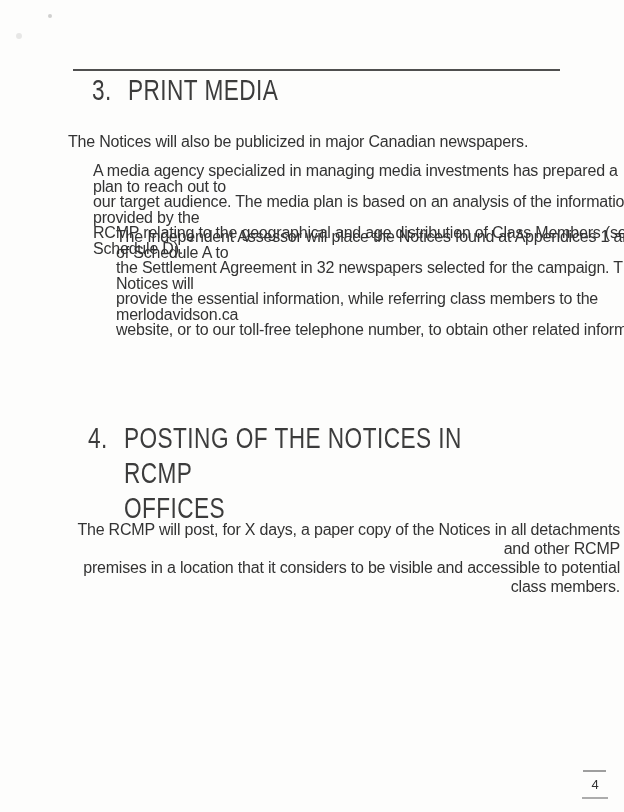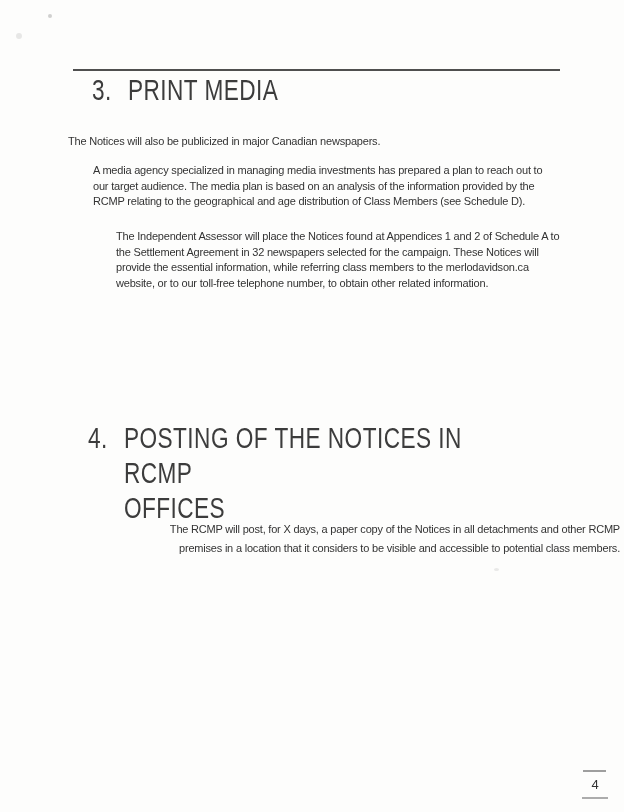--- a/index.html
+++ b/index.html
@@ -59,21 +59,21 @@
   }
   .heading.h1 { left: 92px; top: 73px; }
   .heading.h2 { left: 88px; top: 421px; }
 
   
   .para {
     position: absolute;
     left: 68px;
     width: 552px;
     color: var(--ink, #333333);
-    font-size: 11px;
+    font-size: 16px;
     letter-spacing: -0.2px;
     line-height: 15.5px;
     white-space: pre-line;
   }
   .para.p1 { top: 134px; }
   .para.p2 { top: 163px; margin-left: 25px; }
   .para.p3 { top: 229px; margin-left: 48px; }
   .para.p4 { top: 308px; }
   .para.p5 { top: 520px; line-height: 19px; text-align: right; }
 

